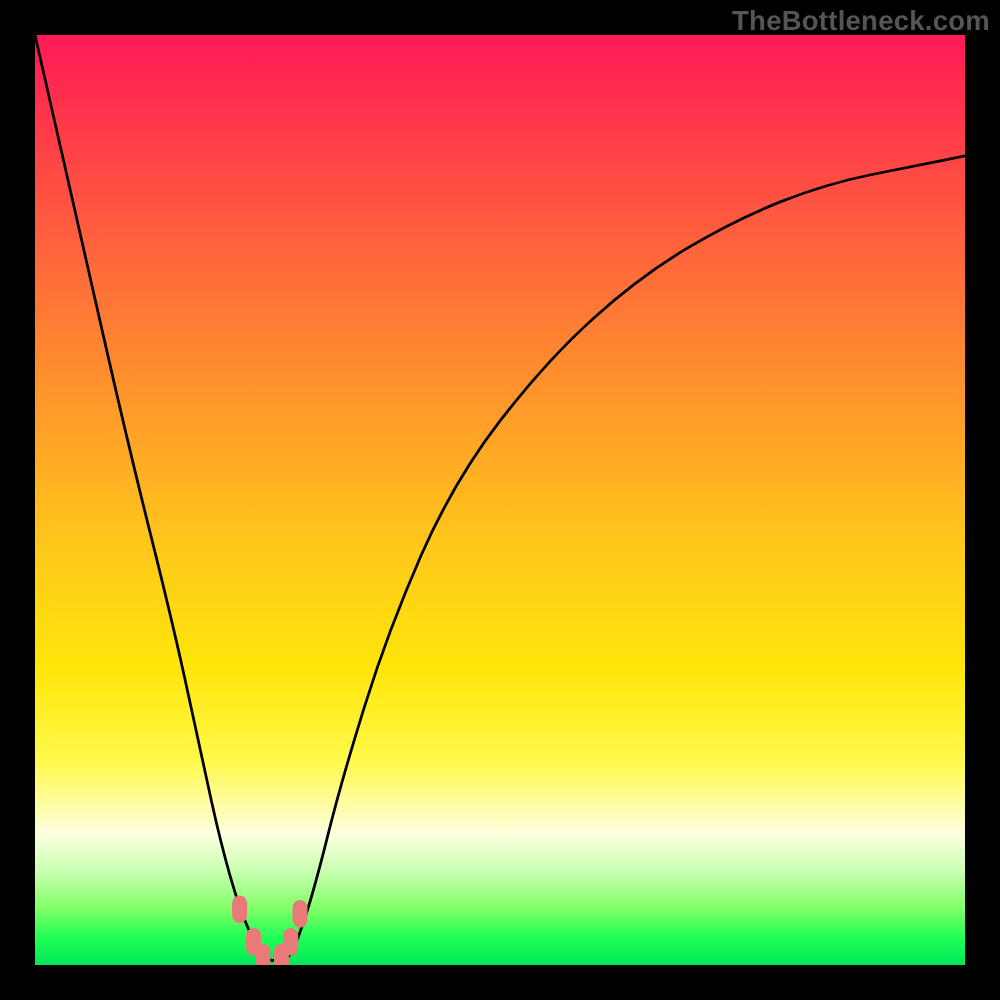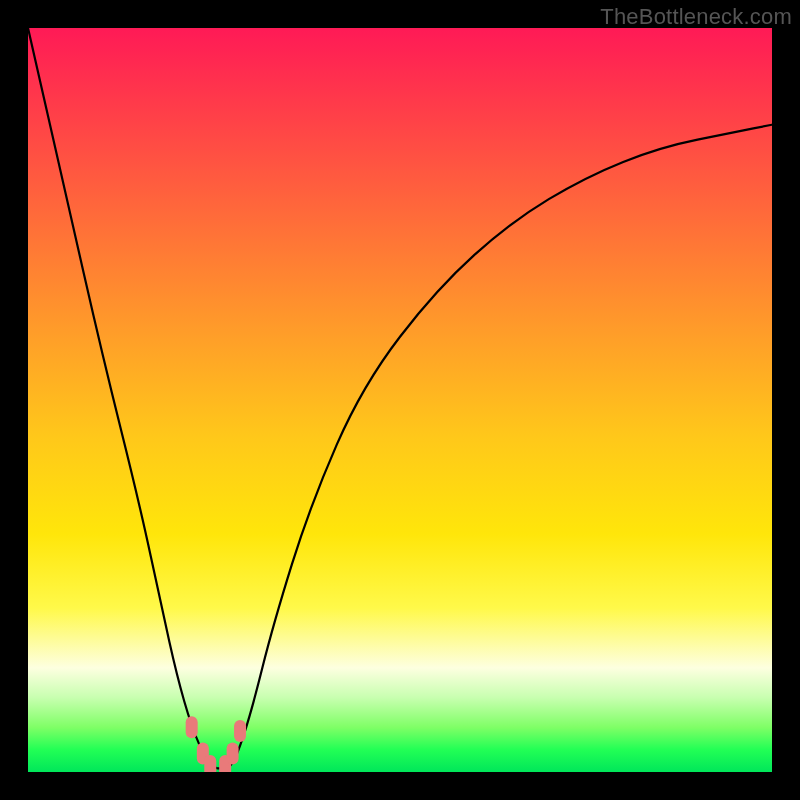--- a/index.html
+++ b/index.html
@@ -30,21 +30,21 @@
       #7fff66 94%,
       #22ff55 97%,
       #00e65a 100%);
   }
   .attribution {
     position: absolute;
     top: 4px;
     right: 8px;
     color: #555;
     font-size: 22px;
-    font-weight: 400;
+    font-weight: 700;
     letter-spacing: 0.2px;
     z-index: 20;
   }
   svg.curve {
     position: absolute;
     left: 0;
     top: 0;
     width: 744px;
     height: 744px;
     z-index: 10;

